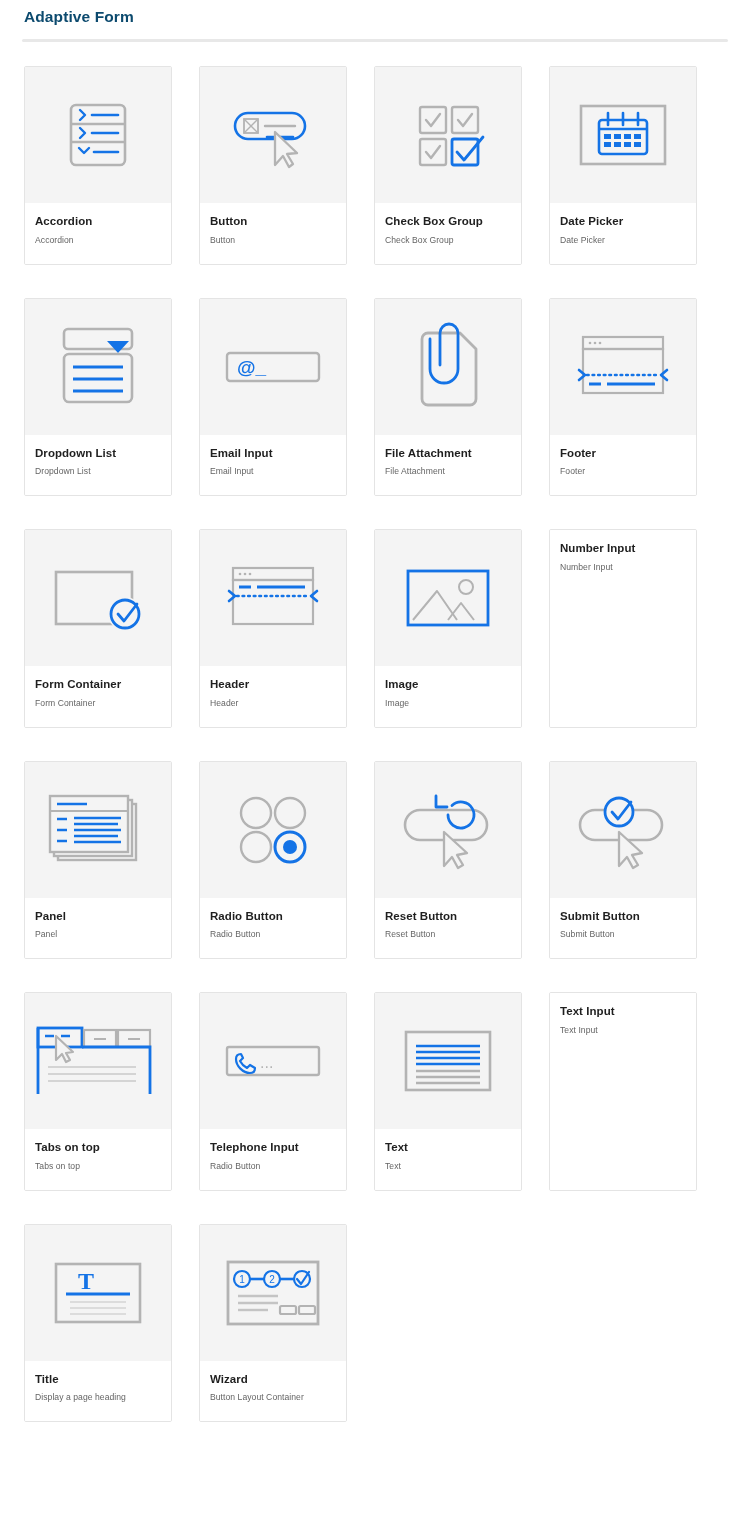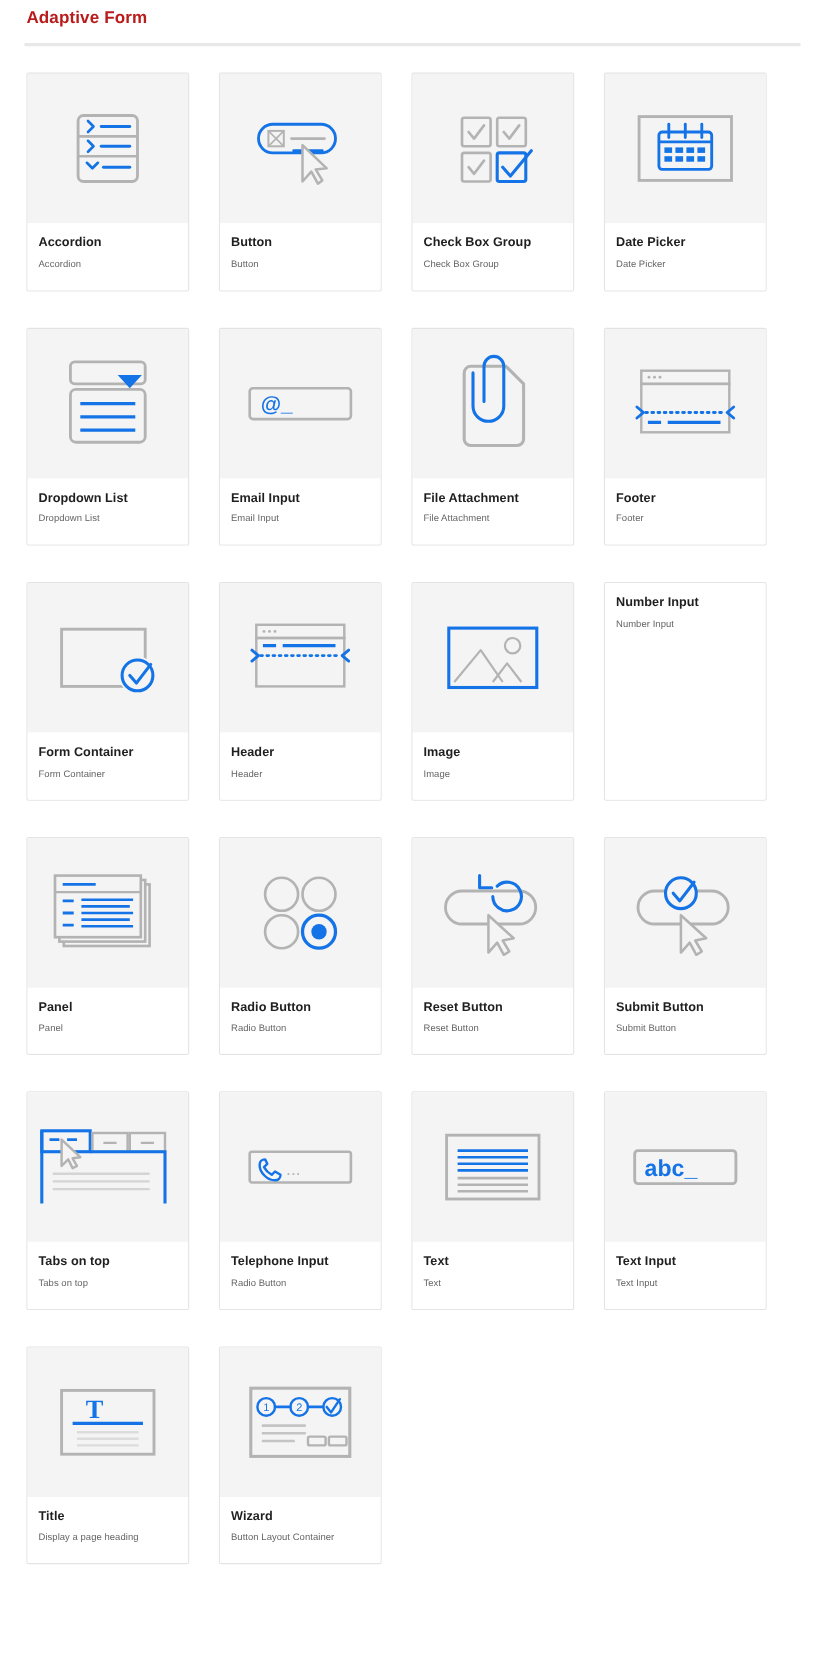--- a/index.html
+++ b/index.html
@@ -13,21 +13,21 @@
     color: #2b2b2b;
     -webkit-font-smoothing: antialiased;
   }
   .page { width: 750px; position: relative; padding: 0; }
 
   
   .page-header { padding: 0 16px; }
   .page-title {
     font-size: 15.5px;
     font-weight: bold;
-    color: #b91c1c;
+    color: #0c4a6e;
     letter-spacing: .1px;
     padding: 8px 0 0 8px;
     margin: 0;
   }
   .title-rule {
     height: 3px;
     background: #e8e8e8;
     margin: 13px 6px 0 6px;
     border-radius: 2px;
   }
@@ -400,26 +400,20 @@
     <line x1="14" y1="49" x2="78" y2="49" stroke="#b3b3b3" stroke-width="2.4"></line>
     <line x1="14" y1="55" x2="78" y2="55" stroke="#b3b3b3" stroke-width="2.4"></line>
   </svg>
         </div>
         <div class="card-body">
           <div class="card-title">Text</div>
           <div class="card-sub">Text</div>
         </div>
       </div>
       <div class="card">
-        <div class="card-thumb">
-          <svg width="100" height="40" viewBox="0 0 100 40">
-    <rect x="4" y="5" width="92" height="30" rx="3" fill="none" stroke="#b3b3b3" stroke-width="2.6"></rect>
-    <text x="13" y="28" font-family="'Liberation Sans',sans-serif" font-size="21" font-weight="bold" fill="#1473e6" class="ph-text">abc_</text>
-  </svg>
-        </div>
         <div class="card-body">
           <div class="card-title">Text Input</div>
           <div class="card-sub">Text Input</div>
         </div>
       </div>
       <div class="card">
         <div class="card-thumb">
           <svg width="92" height="66" viewBox="0 0 92 66">
     <rect x="4" y="4" width="84" height="58" fill="none" stroke="#b3b3b3" stroke-width="2.6"></rect>
     <text x="26" y="29" font-family="'Liberation Serif',serif" font-size="24" font-weight="bold" fill="#1473e6" class="ph-title">T</text>

